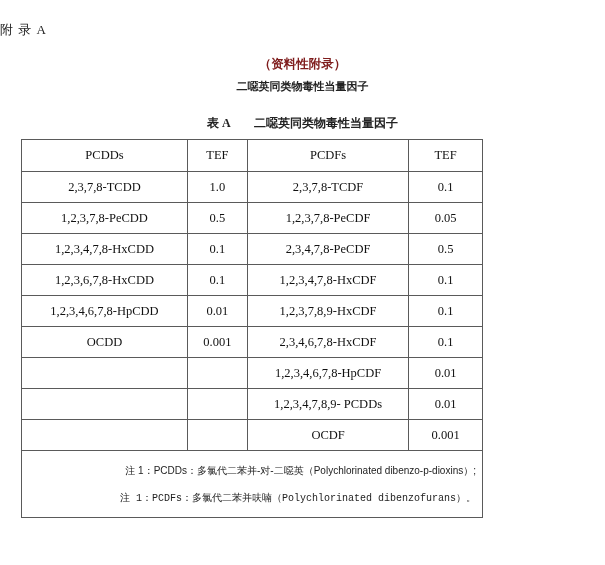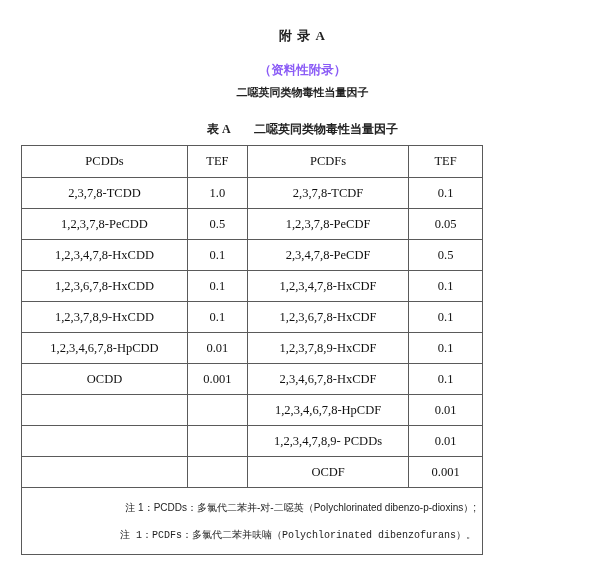--- a/index.html
+++ b/index.html
@@ -11,33 +11,33 @@
     position: relative;
     width: 605px;
     height: 565px;
     background: #ffffff;
     box-sizing: border-box;
     overflow: hidden;
     font-family: "Liberation Serif", "DejaVu Serif", serif;
     color: #1a1a1a;
   }
   .title {
-    padding-top: 27px;
-    text-align: center;
+    padding-top: 21px;
+    text-align: left;
     font-size: 13px;
-    font-weight: bold;
+    font-weight: normal;
     letter-spacing: 1px;
     color: #222;
   }
   .subtitle {
     margin-top: 17px;
     text-align: center;
     font-size: 12.5px;
     font-weight: bold;
-    color: #8b5cf6;
+    color: #7f1d1d;
   }
   .heading {
     margin-top: 6px;
     text-align: center;
     font-size: 11px;
     font-weight: bold;
     color: #222;
   }
   .caption {
     margin-top: 21px;
@@ -133,26 +133,20 @@
         <td>2,3,4,7,8-PeCDF</td>
         <td>0.5</td>
       </tr>
       <tr>
         <td>1,2,3,6,7,8-HxCDD</td>
         <td>0.1</td>
         <td>1,2,3,4,7,8-HxCDF</td>
         <td>0.1</td>
       </tr>
       <tr>
-        <td>1,2,3,7,8,9-HxCDD</td>
-        <td>0.1</td>
-        <td>1,2,3,6,7,8-HxCDF</td>
-        <td>0.1</td>
-      </tr>
-      <tr>
         <td>1,2,3,4,6,7,8-HpCDD</td>
         <td>0.01</td>
         <td>1,2,3,7,8,9-HxCDF</td>
         <td>0.1</td>
       </tr>
       <tr>
         <td>OCDD</td>
         <td>0.001</td>
         <td>2,3,4,6,7,8-HxCDF</td>
         <td>0.1</td>

